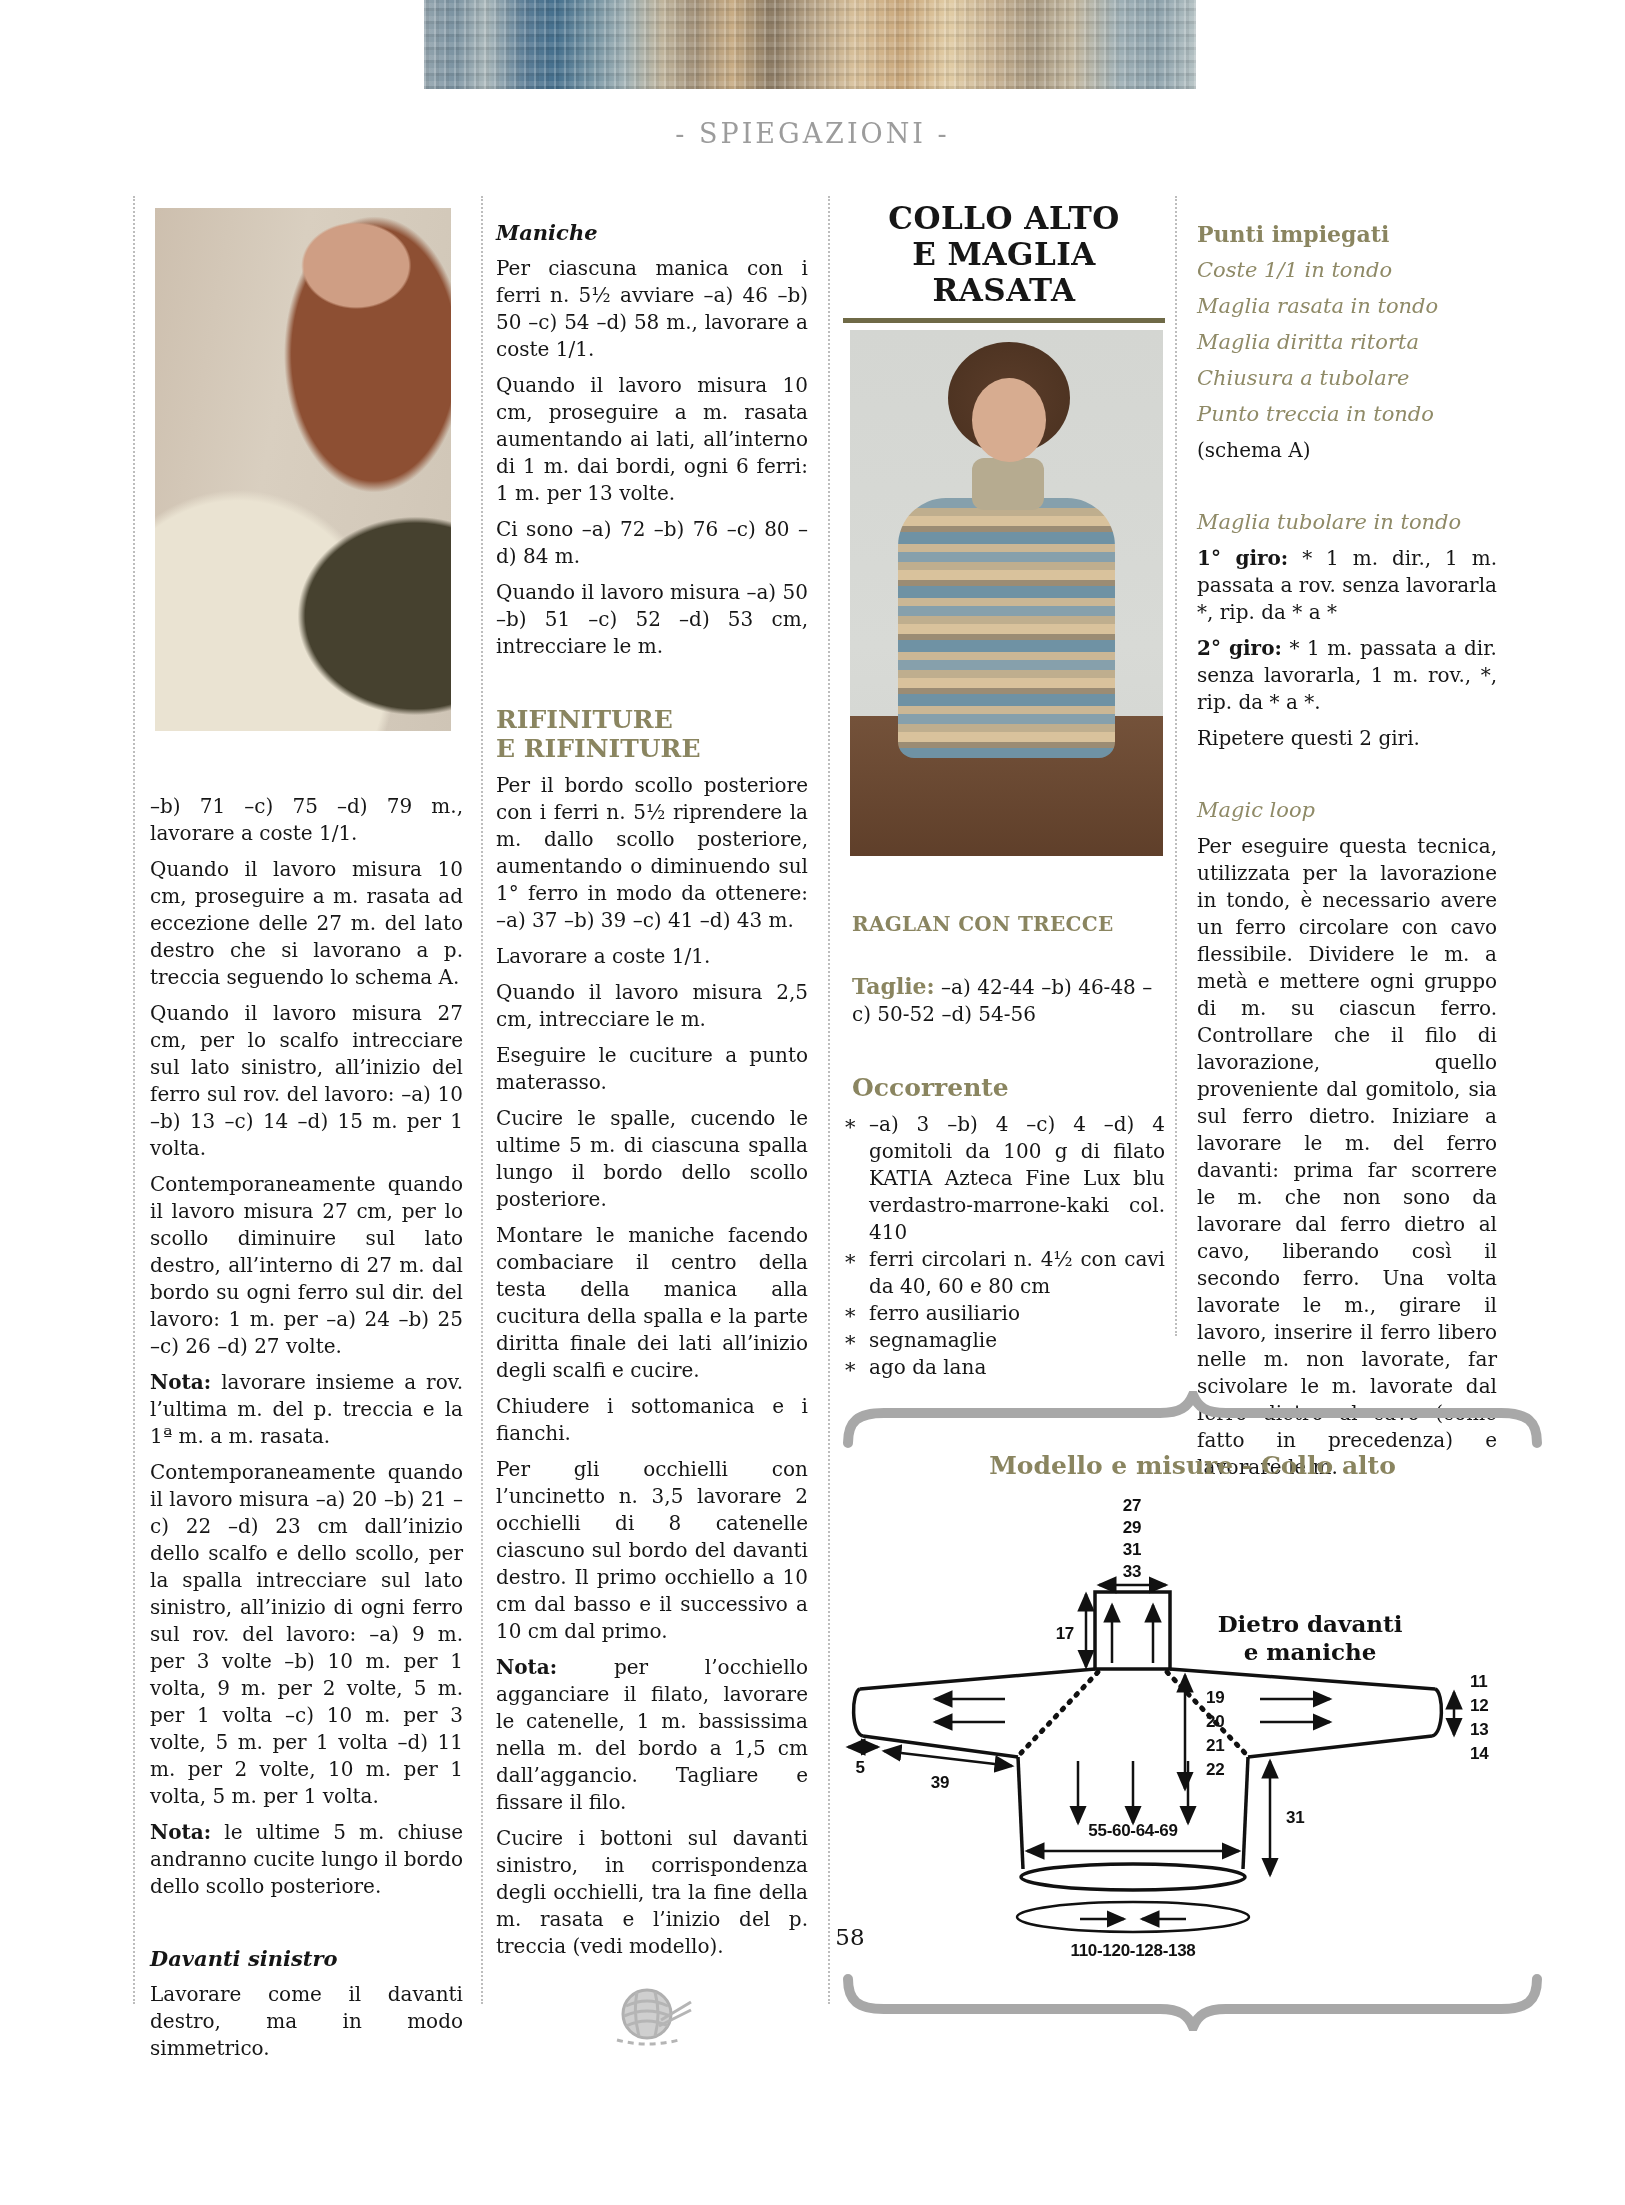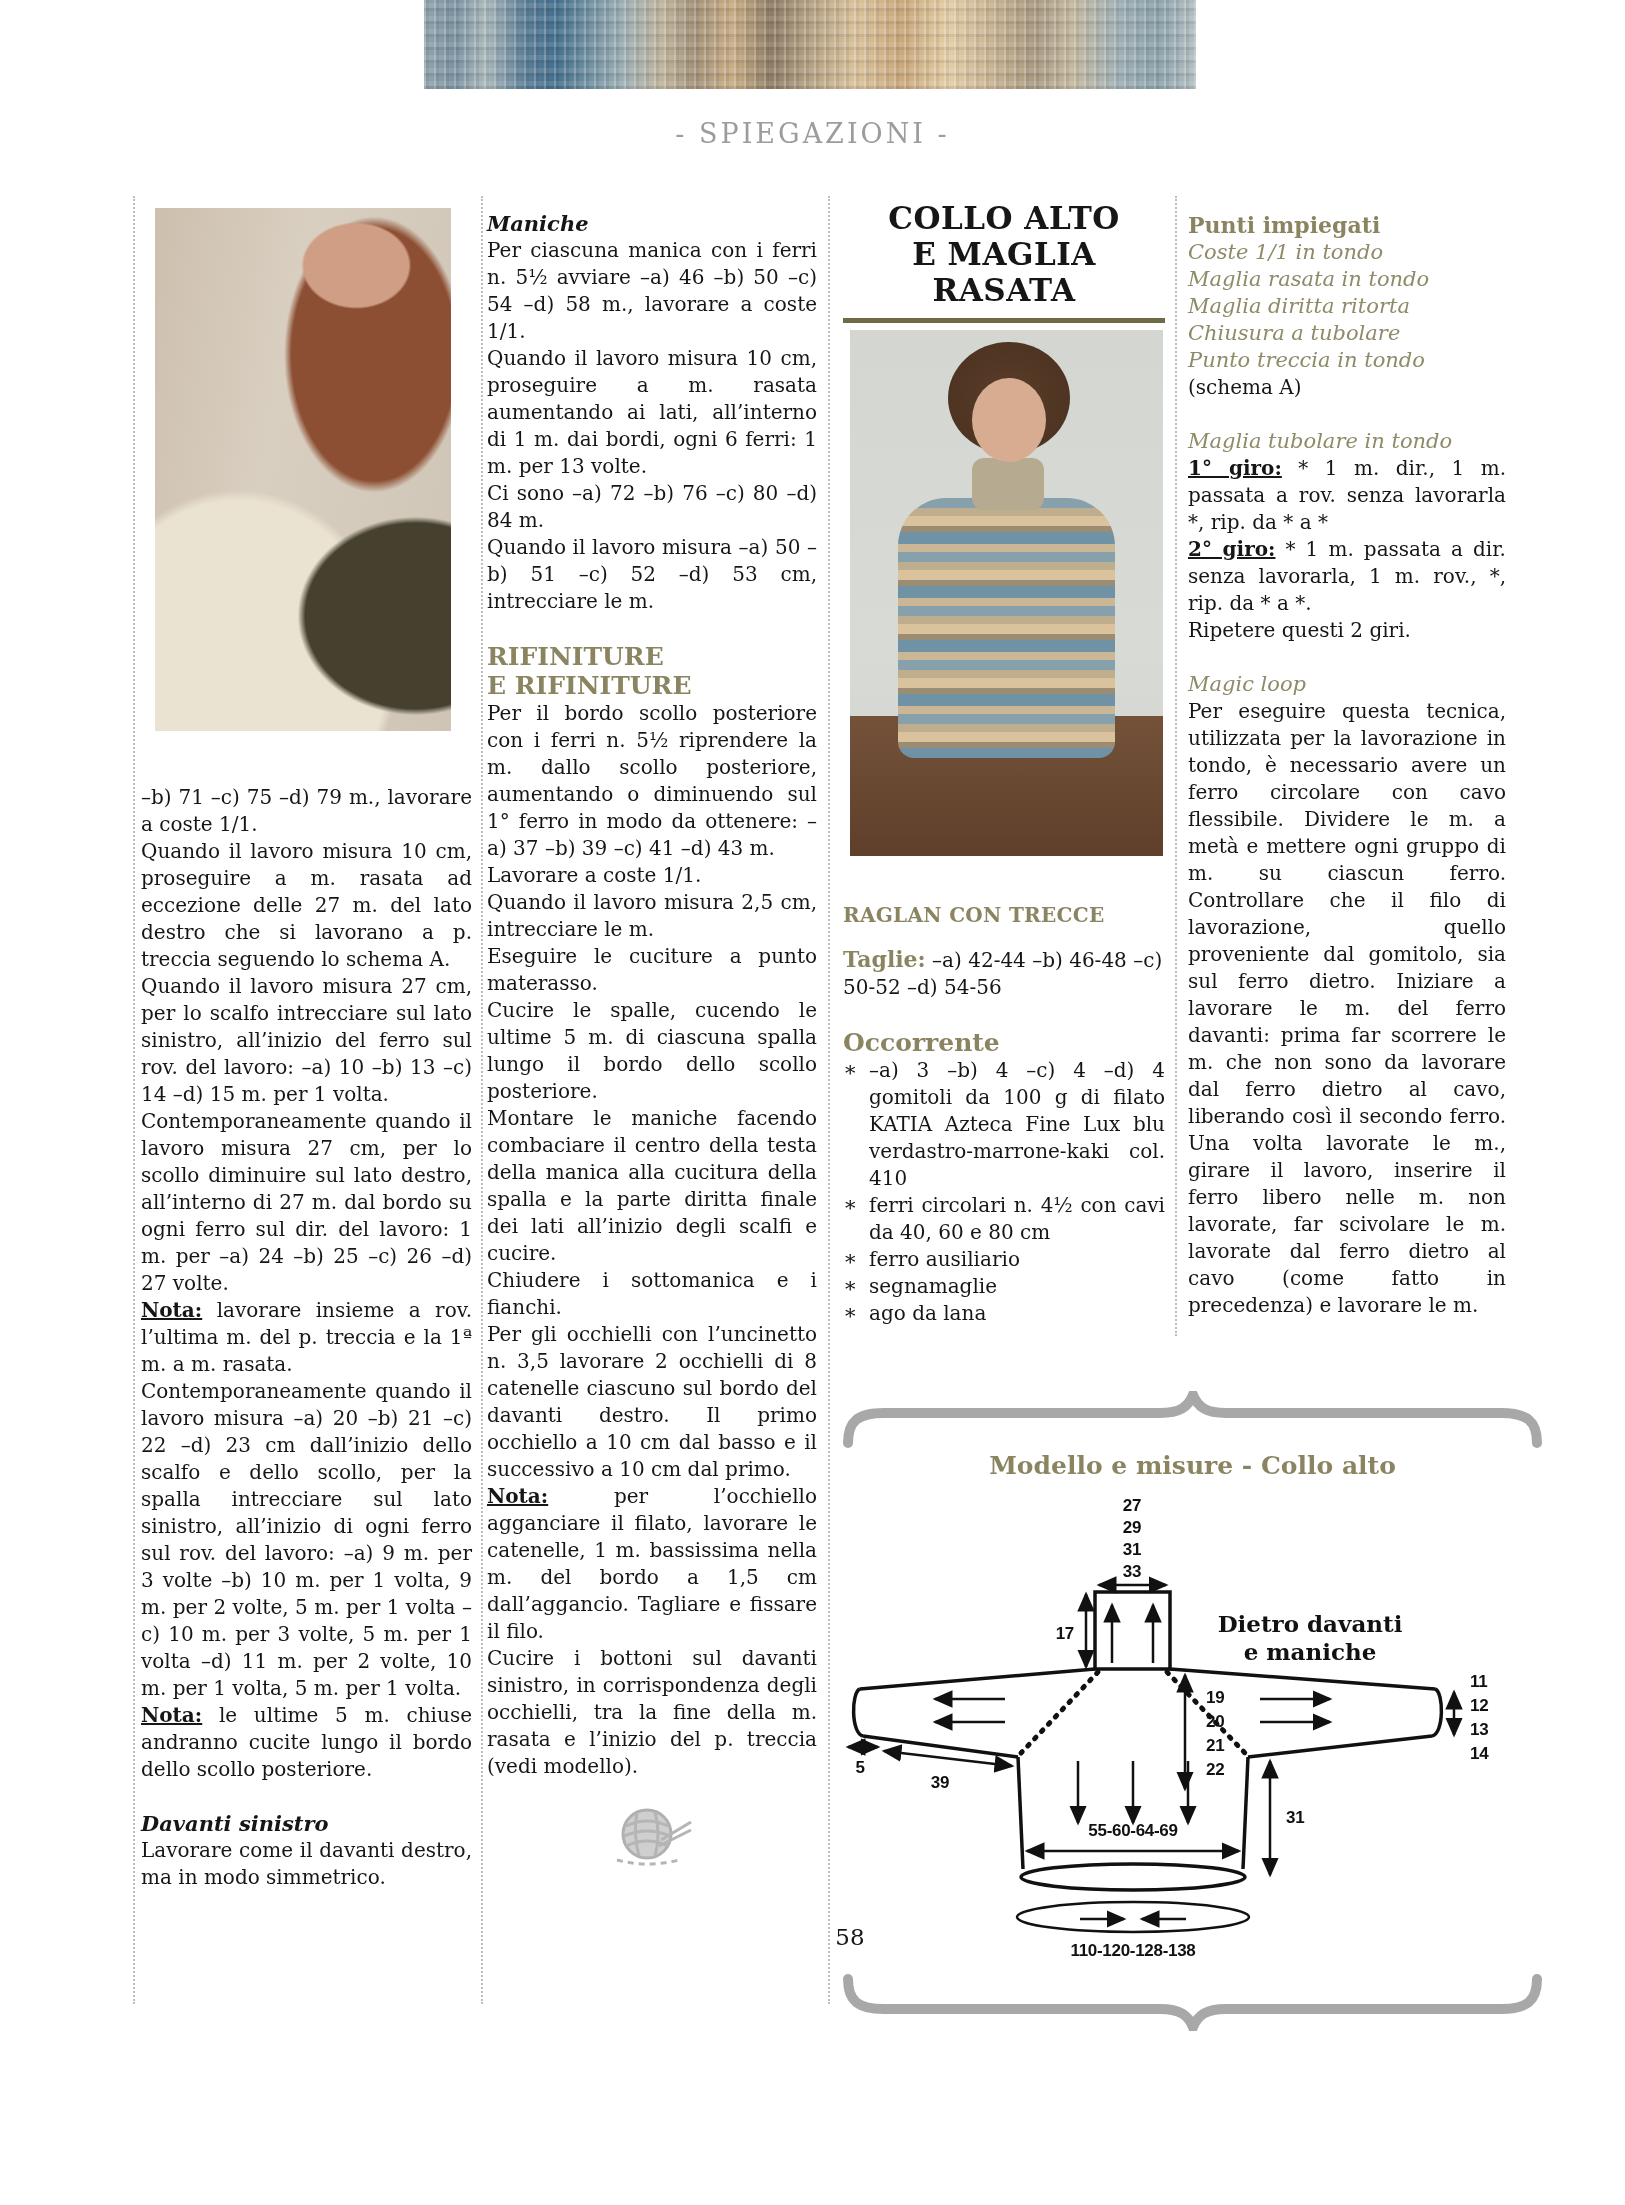--- a/index.html
+++ b/index.html
@@ -42,24 +42,24 @@
     border-radius:48px 48px 16px 16px;
     background:repeating-linear-gradient(180deg,#86a0ac 0 10px,#bfae8e 10px 18px,#d9c29c 18px 28px,#9b8c74 28px 34px,#6f92a4 34px 46px,#cbb795 46px 54px);}
   #photo-turtleneck .collar{position:absolute;left:122px;top:128px;width:72px;height:52px;
     border-radius:12px;background:#b6ab90;}
   #photo-turtleneck .hair{position:absolute;left:98px;top:12px;width:122px;height:112px;
     border-radius:50%;background:radial-gradient(#5b3d2a,#49301f);}
   #photo-turtleneck .face{position:absolute;left:122px;top:48px;width:74px;height:84px;
     border-radius:50%;background:#d7ac90;}
   
   .col{position:absolute;font-size:20px;line-height:27px;text-align:justify;}
-  .col p{margin:0;}
+  .col p{margin:9px;}
   .gap{height:27px;}
   .gap-sm{height:14px;}
-  .b{font-weight:bold;text-decoration:underline;}
+  .b{font-weight:bold;}
   .bi{font-weight:bold;font-style:italic;font-size:21px;}
   .head-olive{color:#8a8560;font-weight:bold;font-size:25px;line-height:29px;text-align:left;}
   .olive-it{color:#8f8a67;font-style:italic;font-size:21px;text-align:left;}
   .lead-olive{color:#8a8560;font-weight:bold;font-size:22px;}
   
   #col3-title{font-weight:bold;font-size:31px;line-height:36px;text-align:center;letter-spacing:0.5px;}
   #col3-underline{height:5px;background:#6f6a47;margin-top:10px;}
   #raglan-head{color:#8a8560;font-weight:bold;font-size:20px;line-height:34px;text-align:left;letter-spacing:0.3px;}
   .bullet-row{position:relative;padding-left:26px;text-align:justify;}
   .bullet-row .star{position:absolute;left:2px;top:3px;font-size:21px;}

